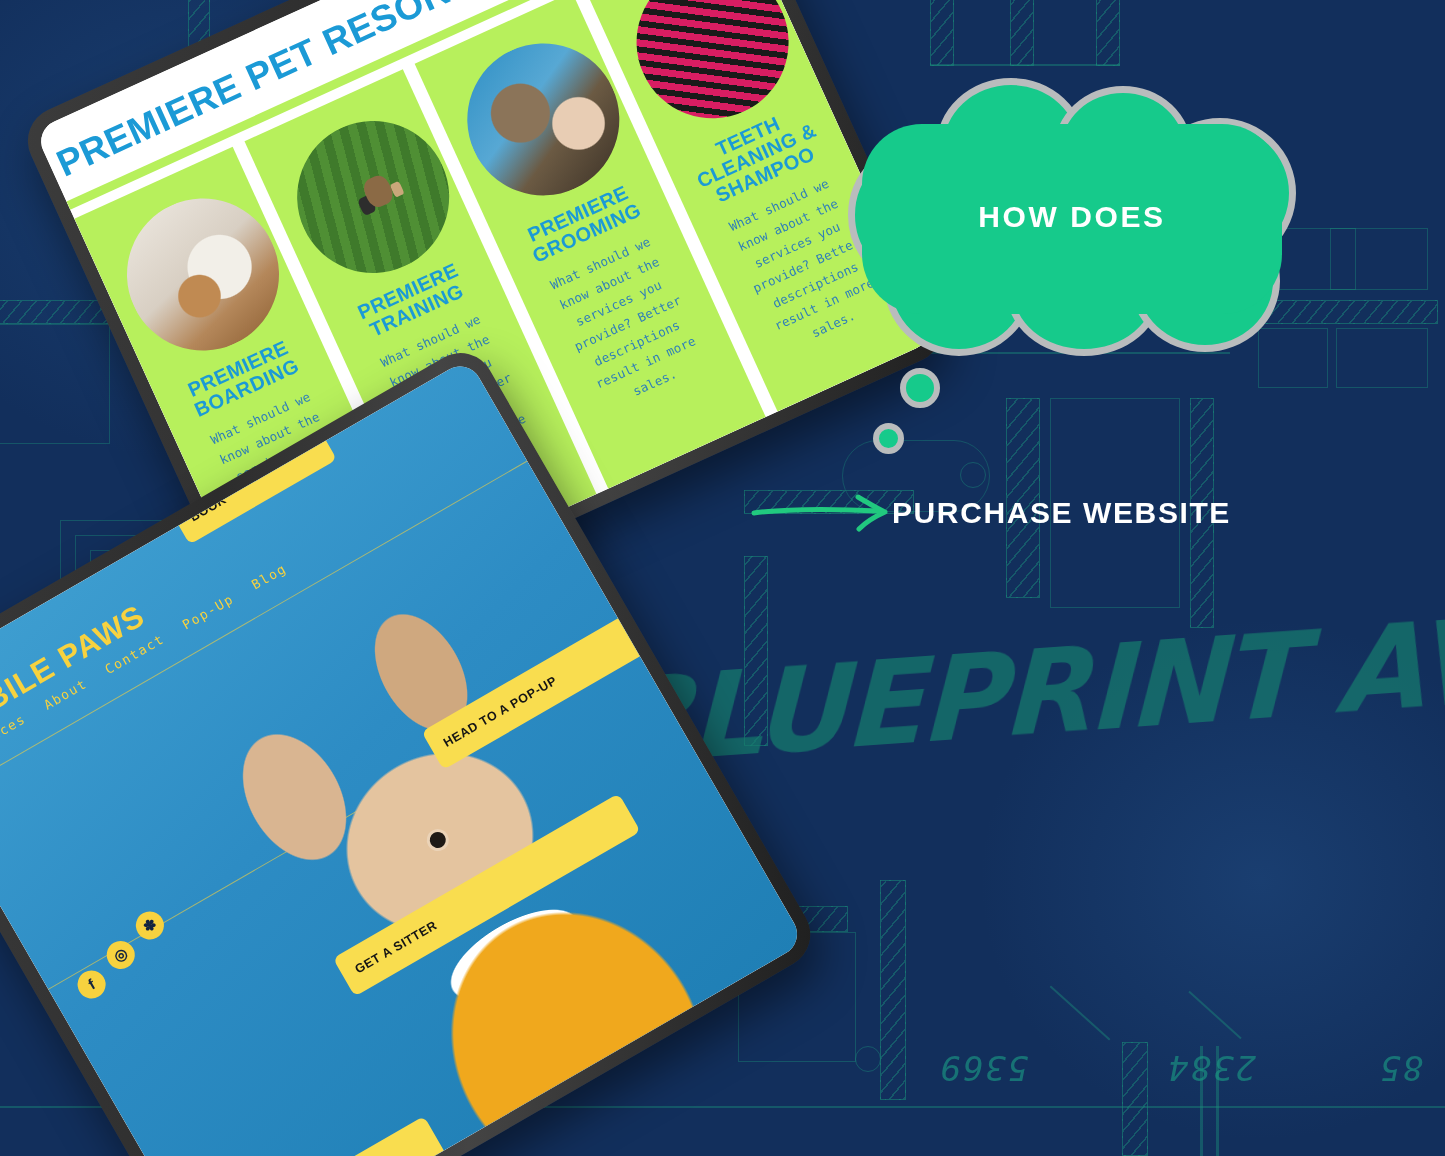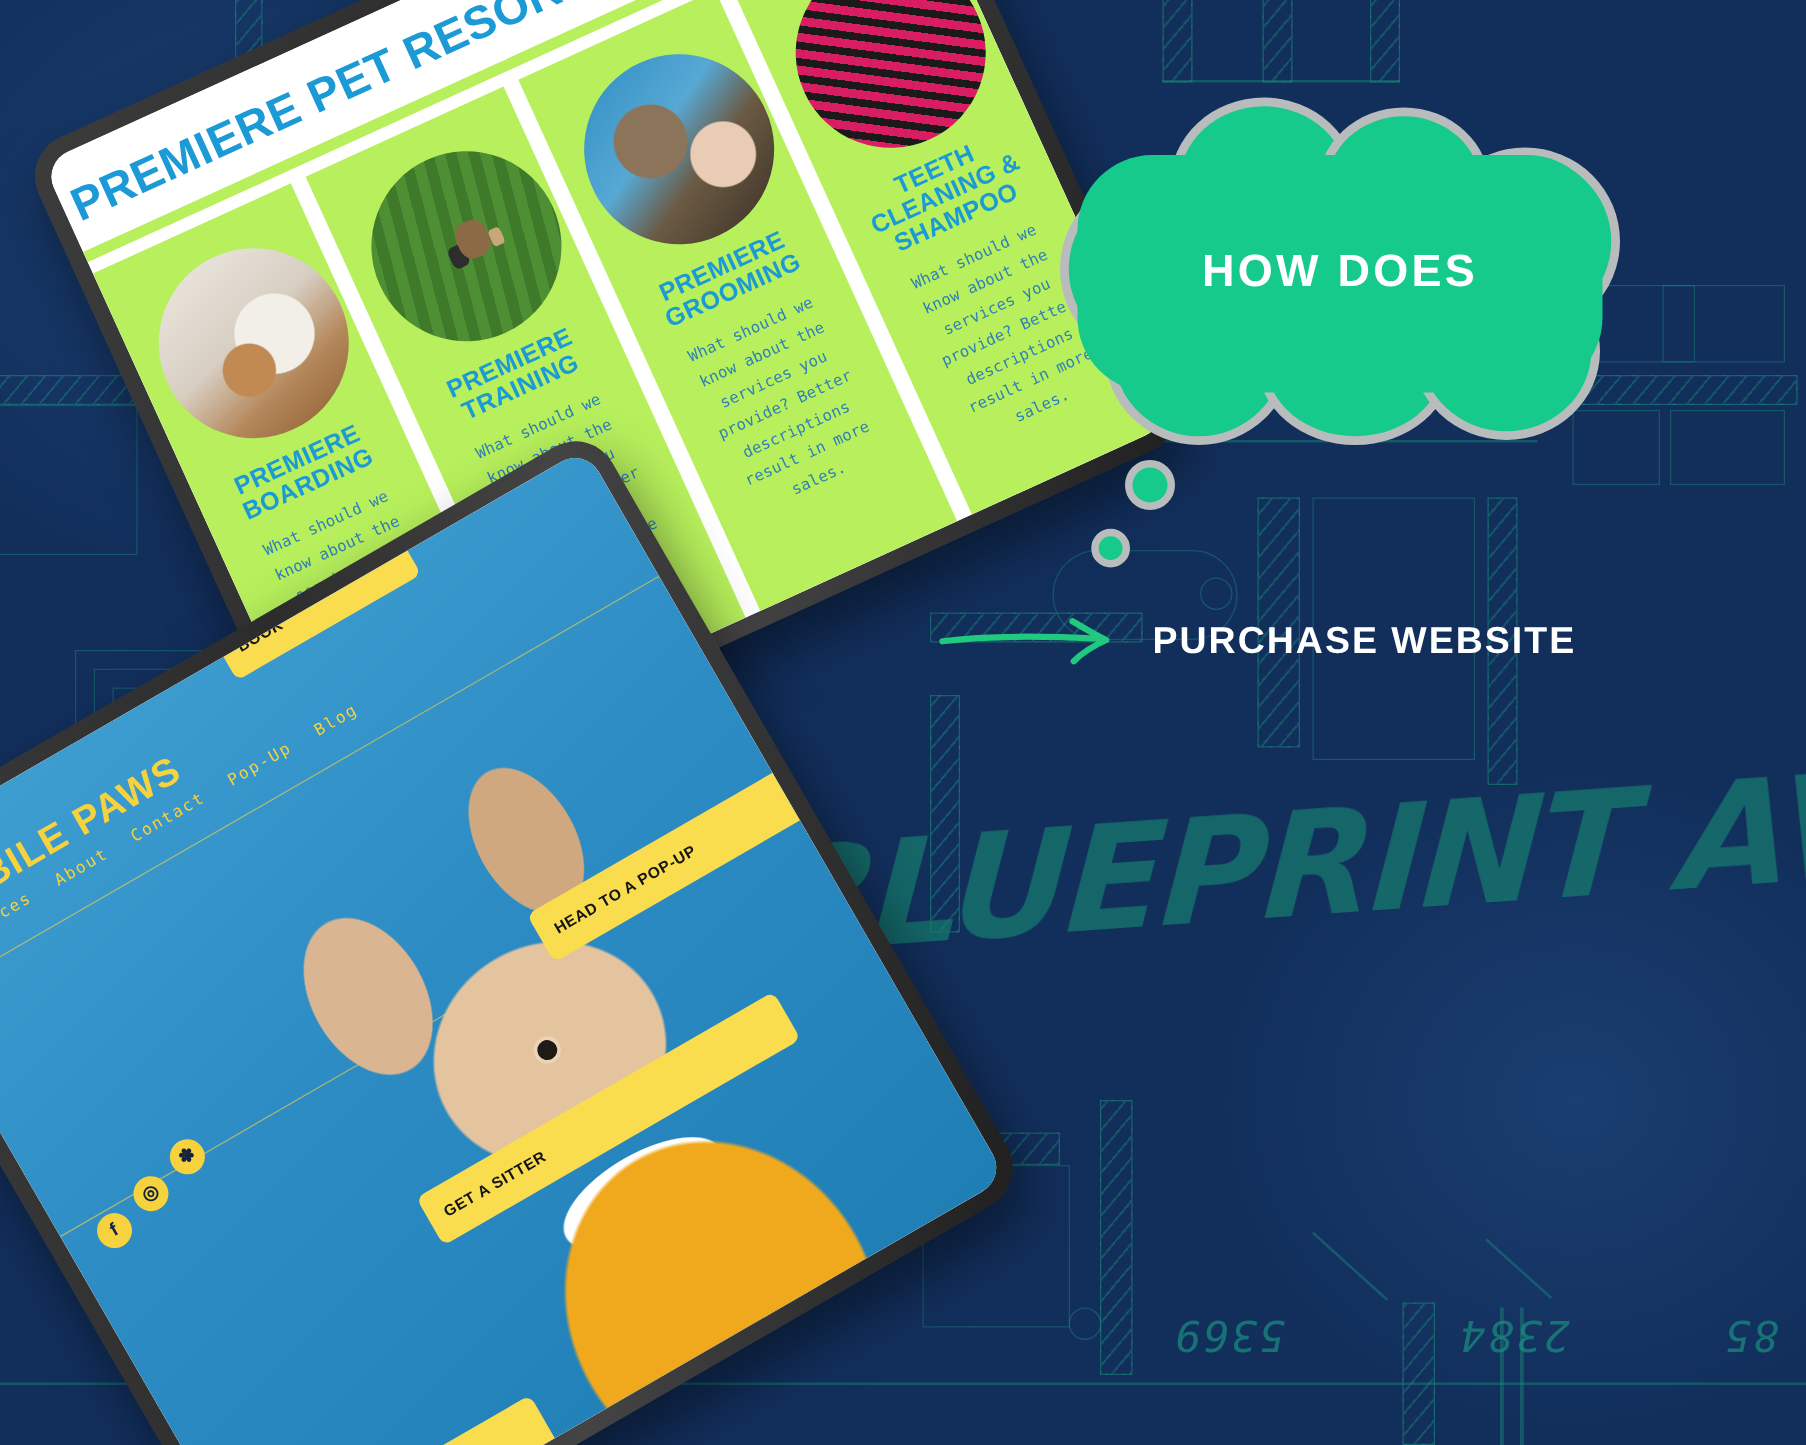--- a/index.html
+++ b/index.html
@@ -152,36 +152,36 @@
   #bubble .lobe{
     position:absolute;background:#16ca8b;border:7px solid #b9bcbd;border-radius:50%;
   }
   #bubble .core{
     position:absolute;left:14px;top:46px;width:420px;height:190px;background:#16ca8b;
     border-radius:60px;z-index:4;
   }
   #bubble .txt{
     position:absolute;inset:0;z-index:6;display:flex;flex-direction:column;
     align-items:center;justify-content:center;gap:14px;
-    color:#fff;font-weight:800;font-size:36px;letter-spacing:2.6px;
+    color:#fff;font-weight:800;font-size:30px;letter-spacing:2.6px;
     text-transform:uppercase;text-align:center;line-height:1;
   }
   .dot{position:absolute;border-radius:50%;background:#16ca8b;border:6px solid #b9bcbd;}
   #dot1{left:900px;top:368px;width:40px;height:40px;}
   #dot2{left:873px;top:423px;width:31px;height:31px;}
 
   
   .step{position:absolute;display:flex;align-items:flex-start;}
   .arrow{position:relative;width:140px;height:34px;flex:0 0 140px;margin-top:4px;}
   .arrow svg{position:absolute;left:0;top:0;overflow:visible;}
   .step-text{
     color:#fff;font-weight:800;font-size:30px;line-height:1.42;
     letter-spacing:1.6px;text-transform:uppercase;max-width:470px;
   }
-  #step1{left:752px;top:492px;gap:30px;}
+  #step1{left:752px;top:492px;}
   #step2{left:752px;top:596px;}
   #step3{left:752px;top:840px;}
 </style>
 </head>
 <body>
 
 <div id="stage">
 
   <div class="bp-layer">
     <div class="bp-glow" style="left:-120px;top:-100px;width:620px;height:560px;"></div>

